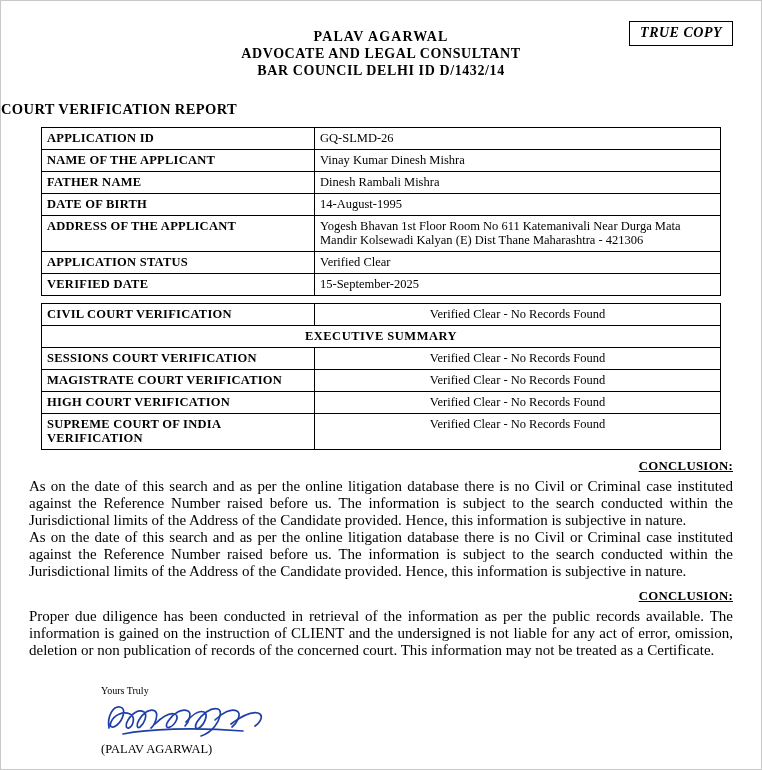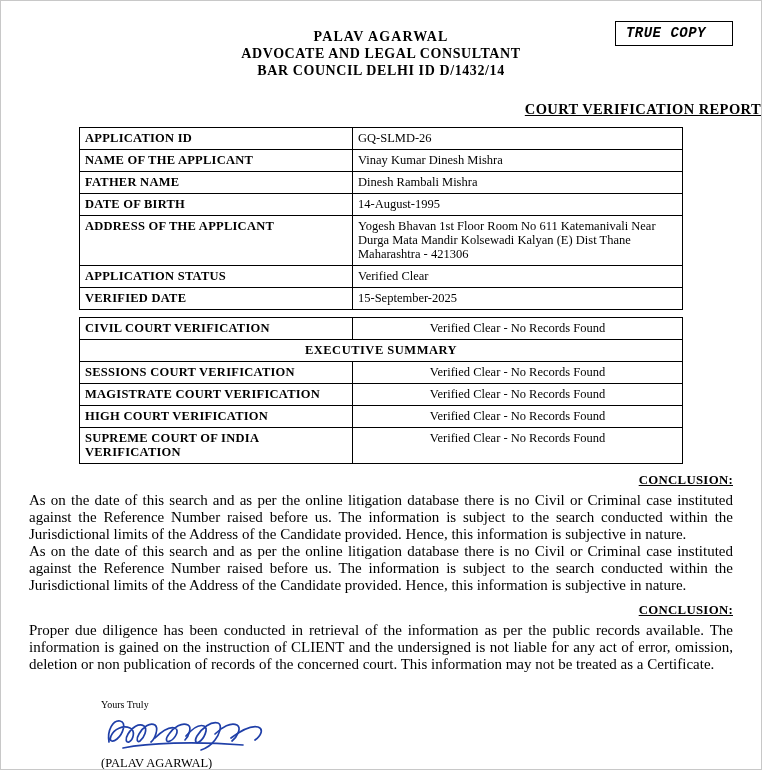--- a/index.html
+++ b/index.html
@@ -21,54 +21,53 @@
     border: 1px solid #c8c8c8;
     box-sizing: border-box;
     overflow: hidden;
   }
   
   .true-copy {
     position: absolute;
     top: 20px;
     right: 28px;
     border: 1px solid #000;
-    padding: 3px 26px 4px 10px;
-    font-family: Liberation Mono, monospace;
+    padding: 3px 10px 4px 10px;
+    font-family: Liberation Serif, serif;
     font-style: italic;
     font-weight: bold;
     font-size: 14px;
     letter-spacing: 0.5px;
   }
   .letterhead {
     text-align: center;
     padding-top: 27px;
   }
   .letterhead .lh-line {
     font-family: "Liberation Serif", serif;
     font-weight: bold;
     font-size: 14px;
     letter-spacing: 0.6px;
     line-height: 17px;
   }
   .letterhead .lh-name {
     letter-spacing: 1.1px;
   }
   .report-title {
-    text-align: right;
+    text-align: left;
     margin-top: 22px;
     margin-bottom: 9px;
     font-weight: bold;
     font-size: 14.5px;
     letter-spacing: 0.4px;
-    text-decoration: underline;
   }
   table.tbl {
     border-collapse: collapse;
     margin: 0 auto;
-    width: 604px;
+    width: 680px;
     table-layout: fixed;
   }
   table.tbl td, table.tbl th {
     border: 1px solid #000000;
     padding: 3px 5px 4px 5px;
     vertical-align: top;
     font-size: 12.5px;
     line-height: 14px;
   }
   .lbl {

